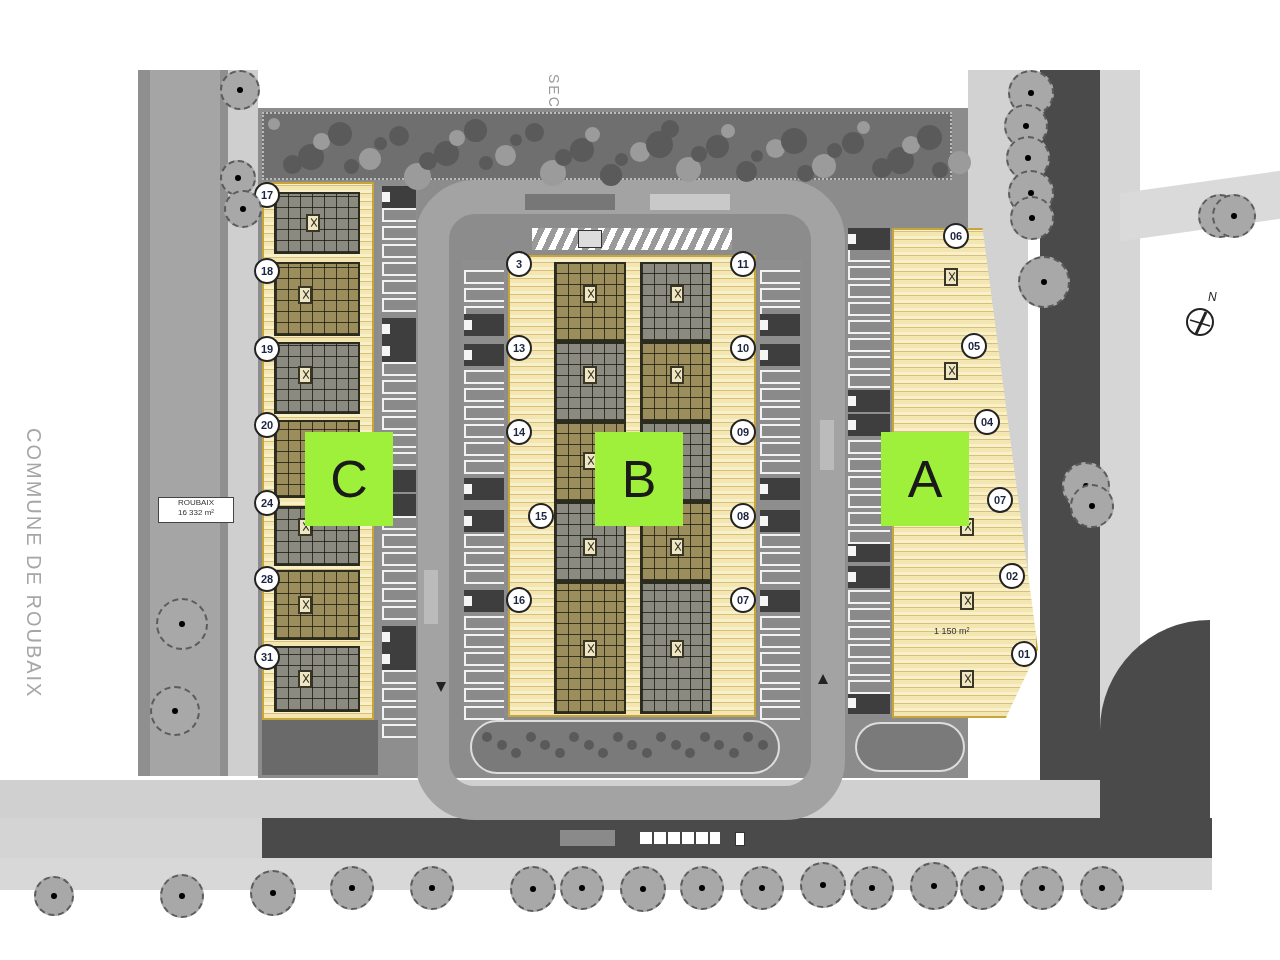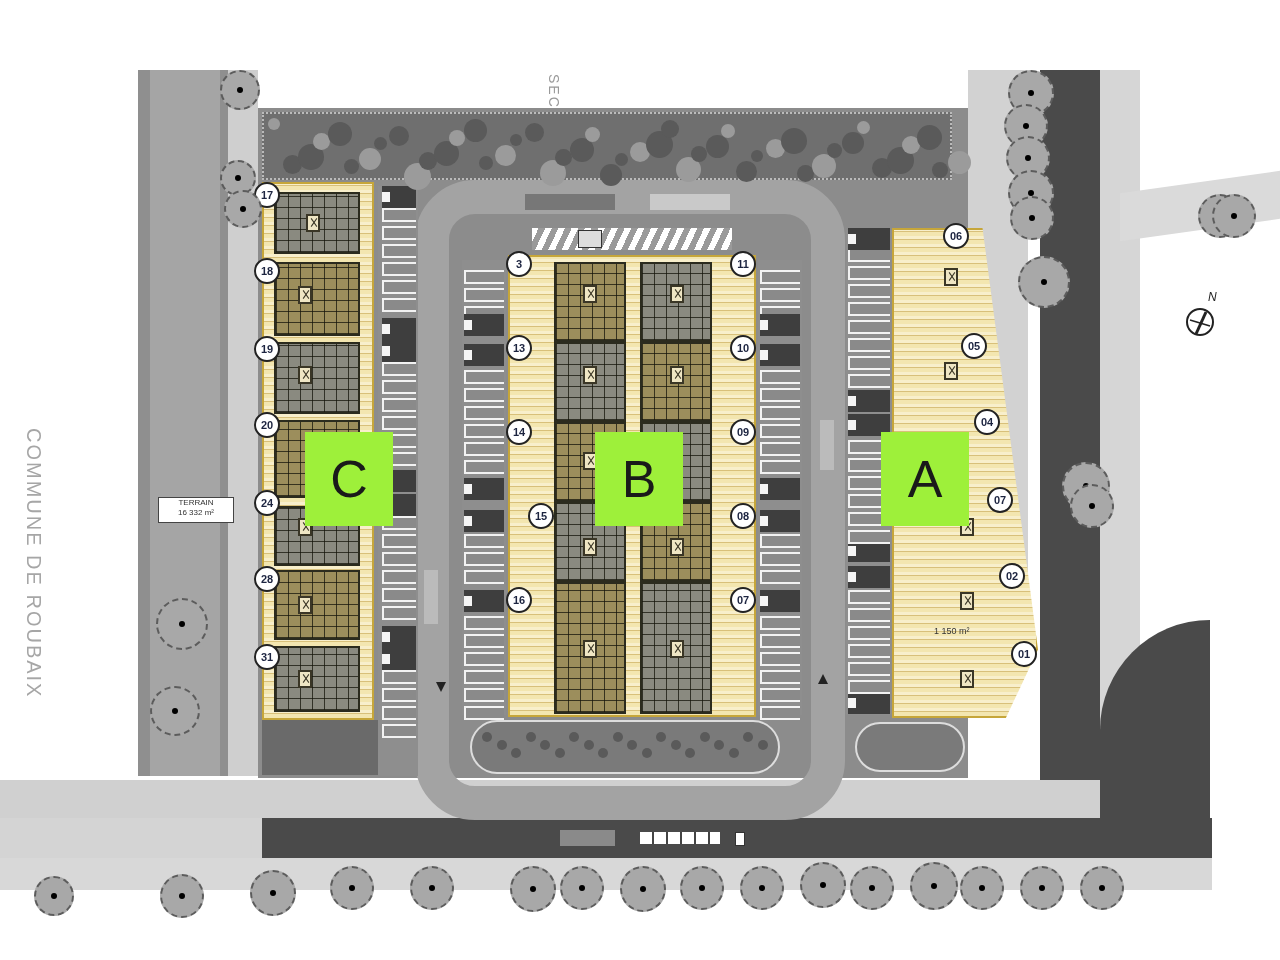--- a/index.html
+++ b/index.html
@@ -260,21 +260,21 @@
 
   <div class="unit-badge" style="left:943px;top:223px;">06</div>
   <div class="unit-badge" style="left:961px;top:333px;">05</div>
   <div class="unit-badge" style="left:974px;top:409px;">04</div>
   <div class="unit-badge" style="left:987px;top:487px;">07</div>
   <div class="unit-badge" style="left:999px;top:563px;">02</div>
   <div class="unit-badge" style="left:1011px;top:641px;">01</div>
 
   <div class="area-text" style="left:934px;top:626px;">1 150 m²</div>
   <div class="terrain-box" style="left:158px;top:497px;width:74px;height:24px;">
-    <div>TERRAIN</div>
+    <div>ROUBAIX</div>
     <div>16 332 m²</div>
   </div>
 
   <div class="label-vert" style="left:22px;top:428px;font-size:20px;">COMMUNE DE ROUBAIX</div>
   <div class="label-vert" style="left:546px;top:74px;font-size:14px;color:#999;">SEC</div>
 
   <div class="abs" style="left:1184px;top:306px;width:32px;height:32px;">
     <svg width="32" height="32" viewBox="0 0 32 32">
       <circle cx="16" cy="16" r="13" fill="none" stroke="#222" stroke-width="2"></circle>
       <path d="M22 6 L12 28" stroke="#222" stroke-width="3"></path>

